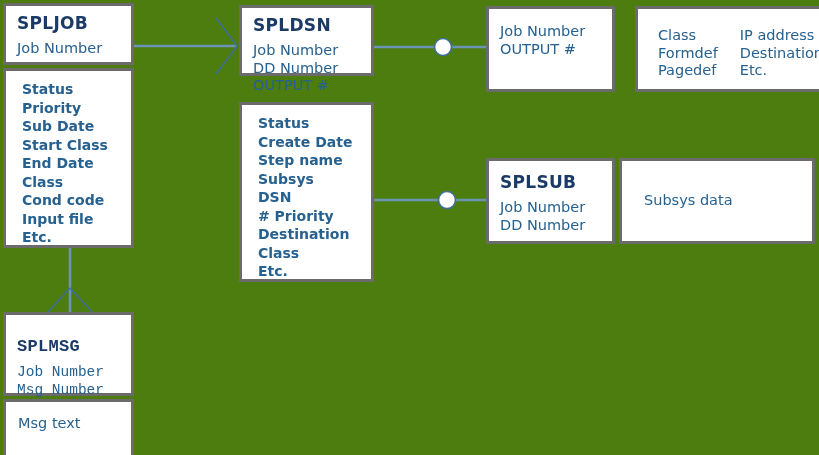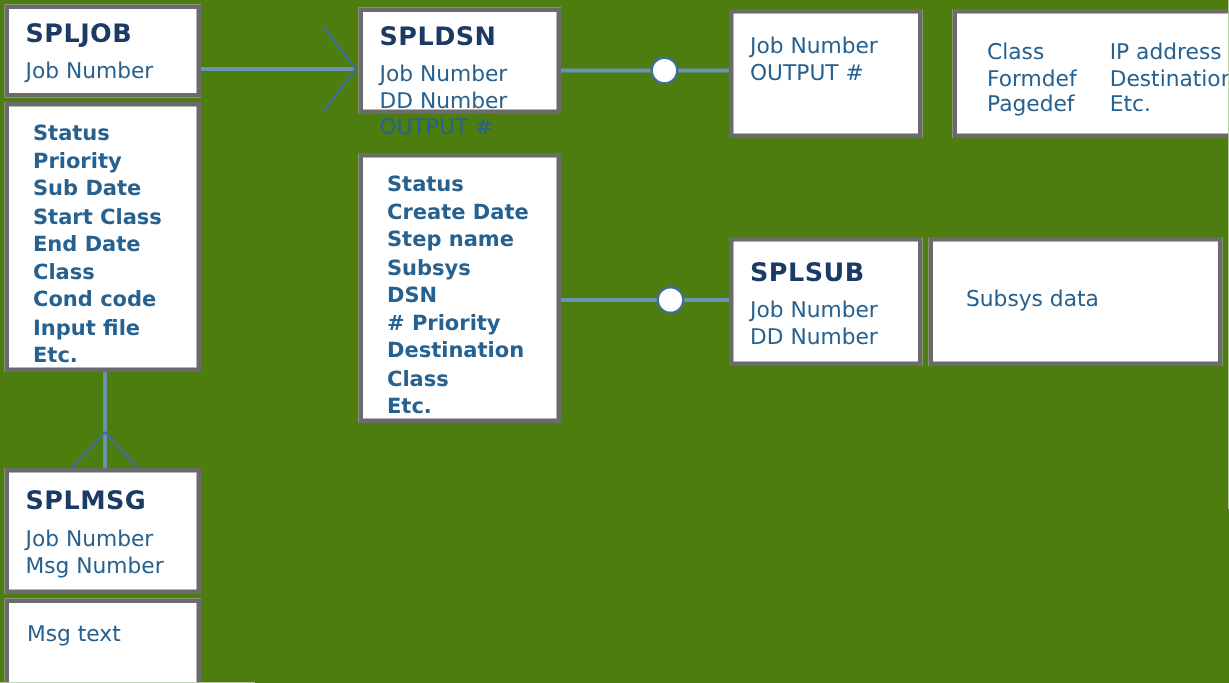--- a/index.html
+++ b/index.html
@@ -182,21 +182,21 @@
       </div>
     </div>
   </div>
   <div class="ebox" style="left:619px; top:158px; width:196px; height:86px;">
     <div style="padding:31px 0 0 22px;">
       <div class="attr">Subsys data</div>
     </div>
   </div>
 
   <div class="ebox" style="left:3px; top:312px; width:131px; height:84px;">
-    <div class="pad" style="padding-top:9px;">
+    <div class="pad" style="padding-top:22px;font-family:Liberation Mono, monospace;">
       <div class="etitle">SPLMSG</div>
       <div style="margin-top:8px;">
         <div class="attr">Job Number</div>
         <div class="attr">Msg Number</div>
       </div>
     </div>
   </div>
   <div class="ebox" style="left:3px; top:399px; width:131px; height:62px;">
     <div style="padding:13px 0 0 12px;">
       <div class="attr">Msg text</div>

